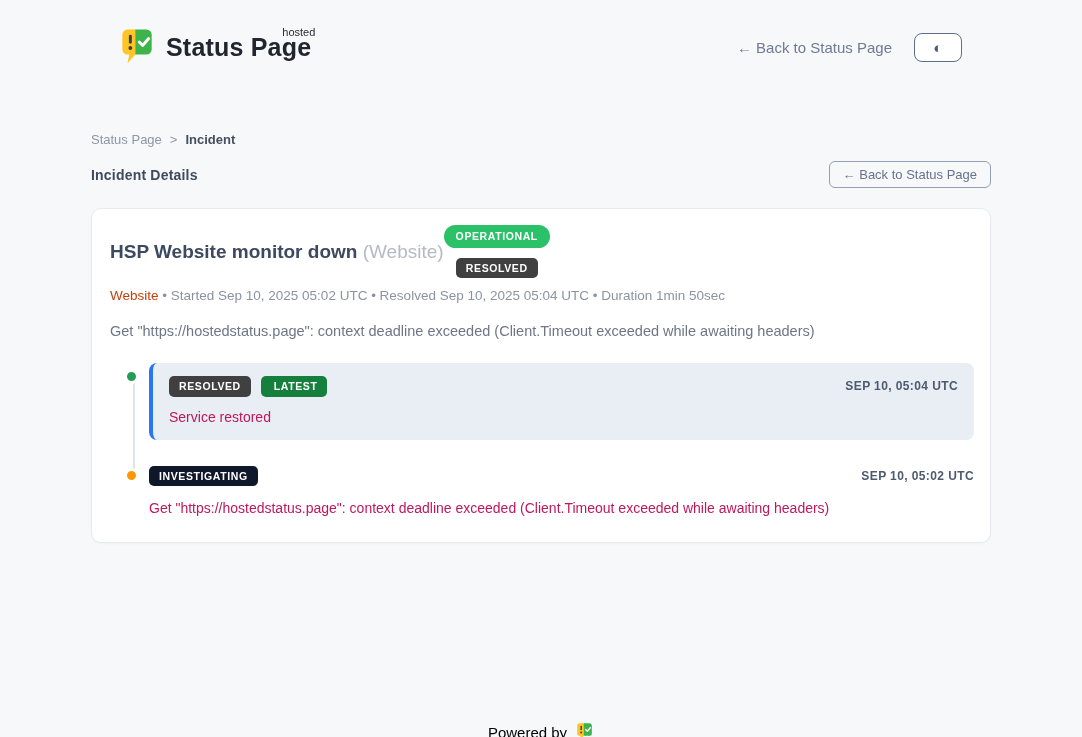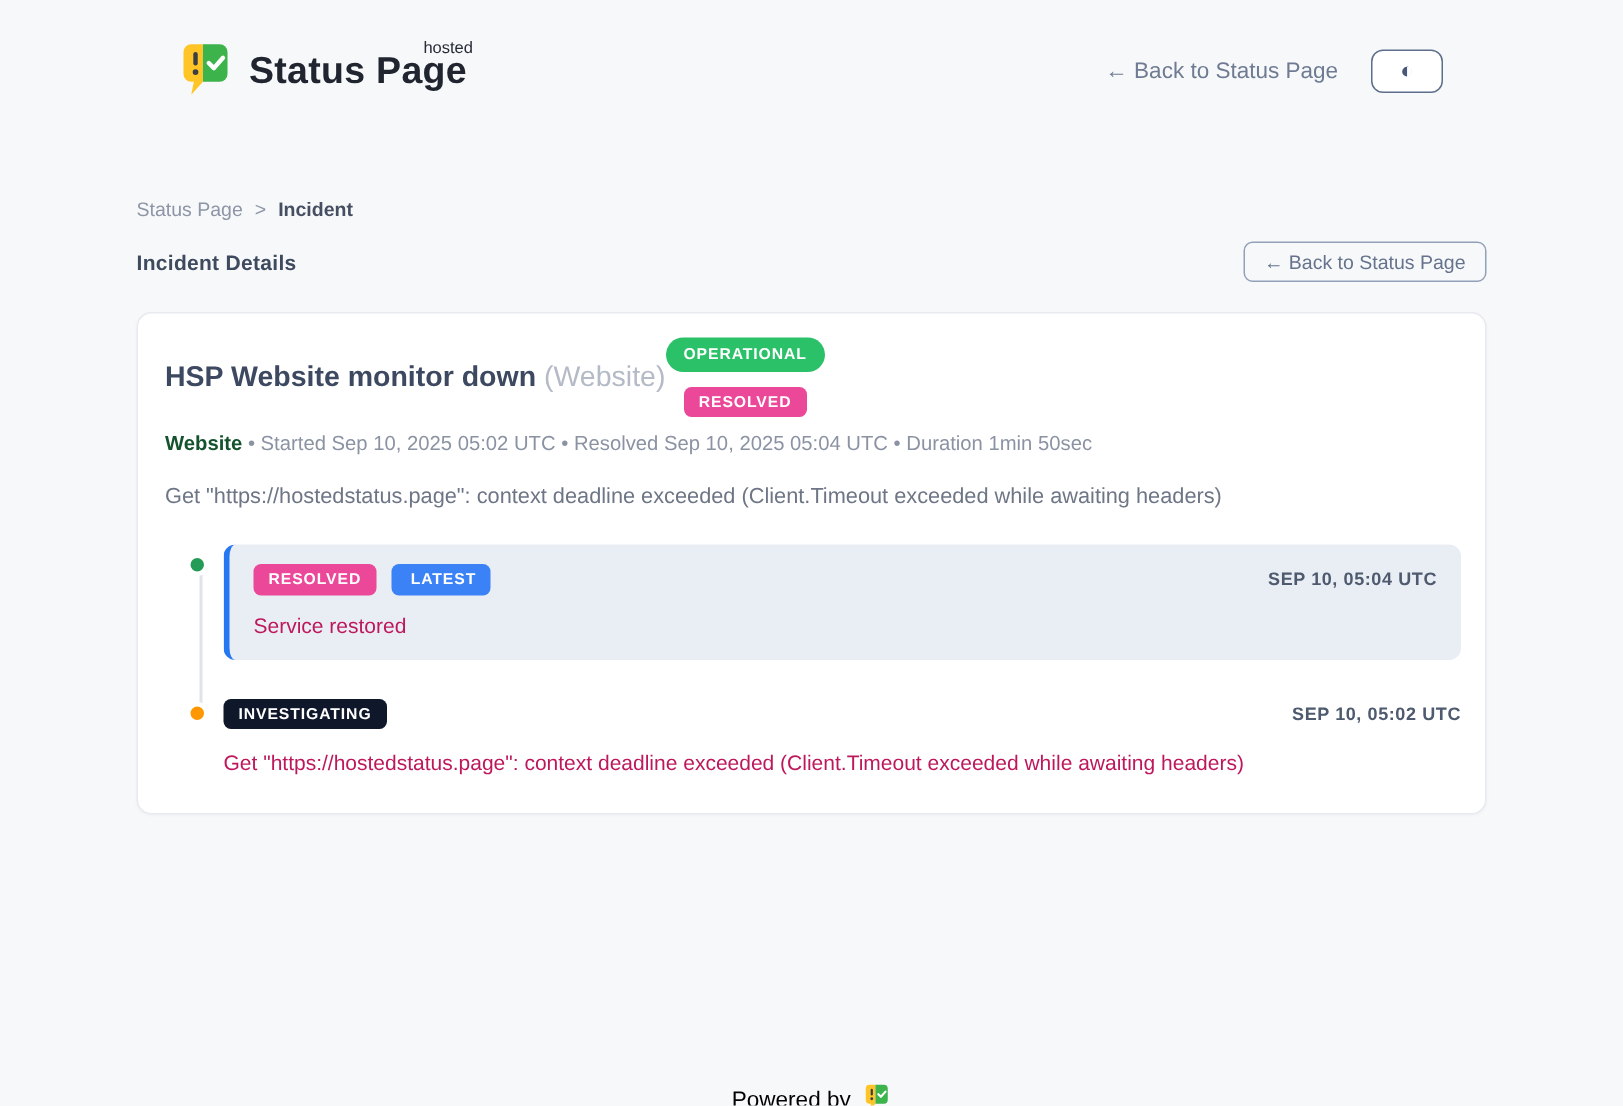--- a/index.html
+++ b/index.html
@@ -67,26 +67,26 @@
   .incident-title { font-size: 19px; font-weight: 700; color: #3d4960; }
   .incident-component { font-weight: 400; color: #b4bac6; }
   .badges { display: flex; gap: 10px; align-items: center; flex-direction: column; }
   .badge {
     color: #fff; font-size: 10.5px; font-weight: 700;
     letter-spacing: 0.6px; text-transform: uppercase;
     padding: 5px 10px; border-radius: 5px; line-height: 1;
   }
   .badge-pill { border-radius: 999px; padding: 6px 12px; }
   .bg-green-bright { background: #2bc169; }
-  .bg-green-dark { background: #ec4899; }
-  .bg-blue { background: #3b82f6; padding-left: 13px; }
+  .bg-green-dark { background: #404040; }
+  .bg-blue { background: #15803d; padding-left: 13px; }
   .bg-orange { background: #0f172a; }
 
   .meta-line { margin-top: 10px; font-size: 13.5px; color: #8b93a3; }
-  .meta-line .meta-strong { color: #14532d; font-weight: 700; }
+  .meta-line .meta-strong { color: #c2410c; font-weight: 400; }
 
   .incident-desc { margin-top: 20px; font-size: 14.5px; color: #6e7686; }
 
   
   .timeline { position: relative; margin-top: 24px; }
   .tl-line {
     position: absolute; left: 23px; top: 18px; width: 2px; height: 92px;
     background: #dfe3ea;
   }
   .tl-item { display: flex; align-items: flex-start; position: relative; }

